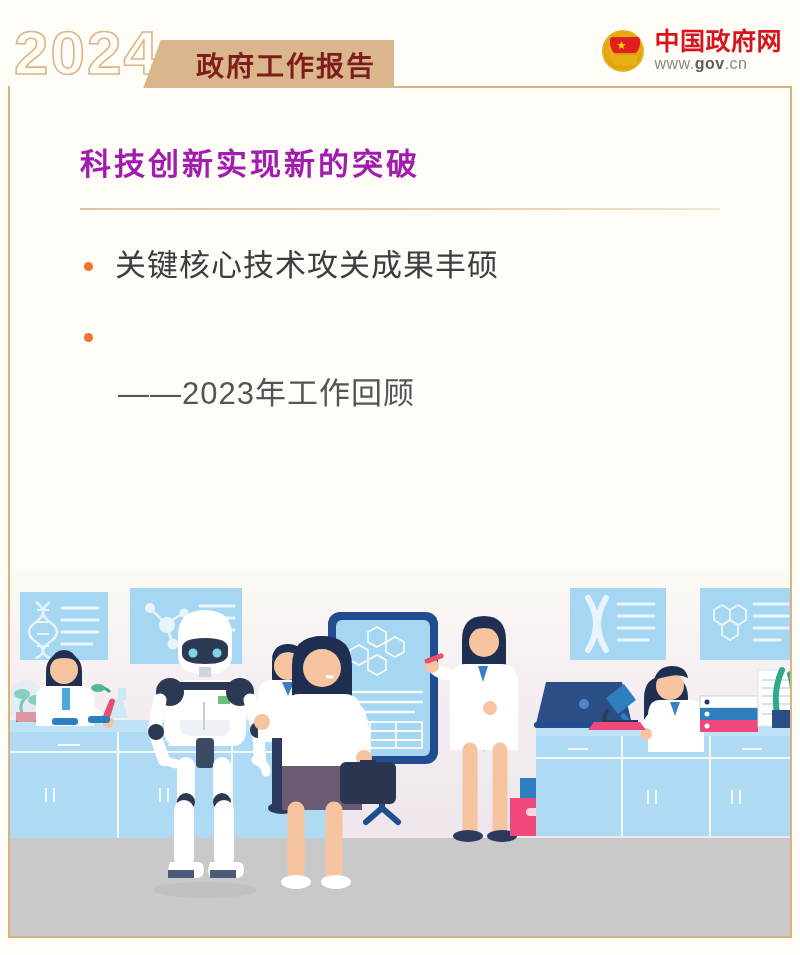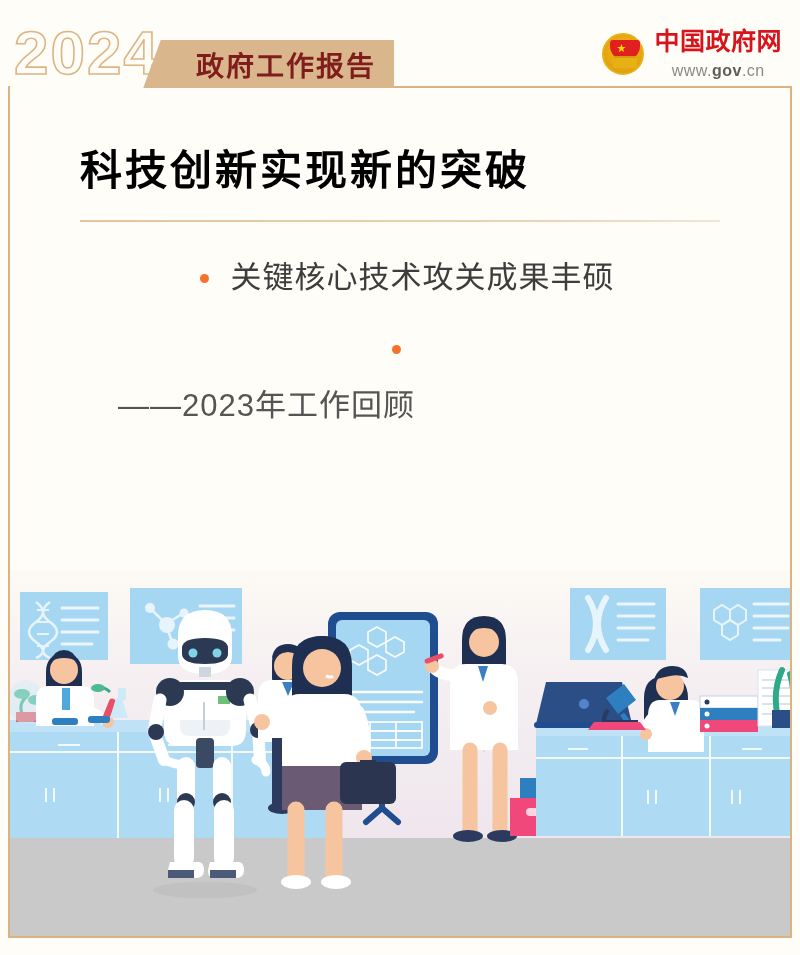--- a/index.html
+++ b/index.html
@@ -81,55 +81,54 @@
     position: absolute; left: 9px; bottom: 5px;
     width: 24px; height: 10px;
     background: #e8b113;
     border-radius: 2px;
     box-shadow: 0 -3px 0 -1px #d99b0d;
   }
   .emblem-star {
     position: absolute; left: 12px; top: 8px;
     color: #ffd900; font-size: 11px; line-height: 1;
   }
-  .logo-txt { display: flex; flex-direction: column; gap: 8px; align-items: center; }
+  .logo-txt { display: flex; flex-direction: column; gap: 1px; }
   .logo-cn {
     color: #d7131b;
     font-size: 25px; font-weight: bold;
     letter-spacing: 0.5px; line-height: 1.05;
   }
   .logo-en {
     color: #8a8a8a;
     font-size: 16px; letter-spacing: 0.5px;
   }
   .logo-en b { color: #5e5e5e; }
 
   
   .content { position: absolute; left: 0; top: 96px; width: 800px; }
 
   .title {
     margin: 52px 0 0 80px;
-    color: #000000;
-    font-size: 42px;
+    color: #a21caf;
+    font-size: 31px;
     font-weight: bold;
     letter-spacing: 3px;
     line-height: 1.1;
   }
   .divider {
     margin: 26px auto 0 80px;
     width: 640px; height: 1.5px;
     background: linear-gradient(to right, #e3c49e, #e9d3b6 70%, #f3e6d4);
   }
 
   .bullets { margin: 34px 0 0 80px; width: 650px; }
   .bullet-row {
     display: flex;
     align-items: flex-start;
     margin-bottom: 26px;
-    justify-content: center;
   }
   .dot {
     flex: none;
     width: 9px; height: 9px;
     margin: 18px 22px 0 4px;
     background: #f5722e;
     border-radius: 50%;
   }
   .bullet-text {
     color: #3d3d3d;

